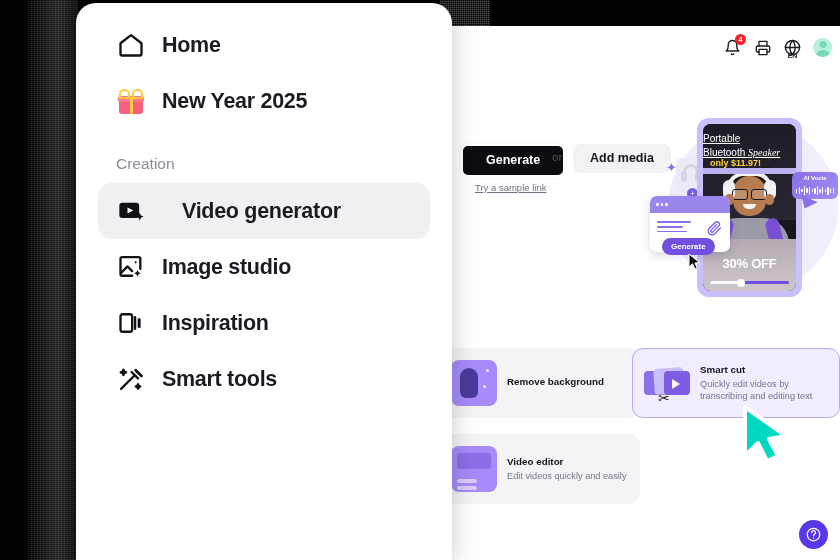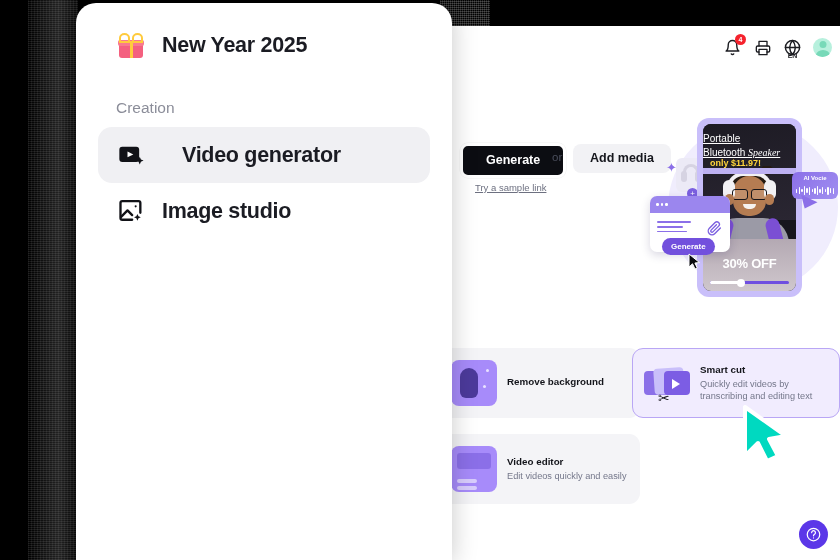--- a/index.html
+++ b/index.html
@@ -544,20 +544,28 @@
     <div class="scrim-noise"></div>
     <div class="scrim-top"></div>
     <div class="scrim-top-noise"></div>
   </div>
 
   <div class="drawer">
     <div class="nav">
 
       <div style="height:14px"></div>
 
+      <div class="nav-item">
+        <span class="nav-icon">
+          <svg width="28" height="28" viewBox="0 0 24 24" fill="none" stroke="currentColor" stroke-width="2" stroke-linecap="round" stroke-linejoin="round">
+            <path d="M3 10.5 L12 3.5 L21 10.5 V20 a1 1 0 0 1-1 1 H4 a1 1 0 0 1-1-1 Z"></path>
+          </svg>
+        </span>
+        <span class="nav-label">Home</span>
+      </div>
 
       <div class="nav-item">
         <span class="nav-icon">
           <span class="gift">
             <span class="gift-box"></span>
             <span class="gift-lid"></span>
             <span class="gift-ribbon"></span>
             <span class="gift-bow-l"></span>
             <span class="gift-bow-r"></span>
           </span>
@@ -585,18 +593,40 @@
           <svg width="28" height="28" viewBox="0 0 24 24" fill="none" stroke="currentColor" stroke-width="2" stroke-linecap="round" stroke-linejoin="round">
             <path d="M20 13.5 V5 a1.5 1.5 0 0 0-1.5-1.5 H4.5 A1.5 1.5 0 0 0 3 5 v13 a1.5 1.5 0 0 0 1.5 1.5 H13"></path>
             <path d="M3.5 17 L9 11.5 L13 15.5"></path>
             <circle cx="16" cy="8" r="0.9" fill="currentColor" stroke="none"></circle>
             <path d="M17.5 14.5 l.9 2 2 .9 -2 .9 -.9 2 -.9-2 -2-.9 2-.9 Z" fill="currentColor" stroke="none"></path>
           </svg>
         </span>
         <span class="nav-label">Image studio</span>
       </div>
 
-
+      <div class="nav-item">
+        <span class="nav-icon">
+          <svg width="28" height="28" viewBox="0 0 24 24" fill="none" stroke="currentColor" stroke-width="2" stroke-linejoin="round">
+            <rect x="3" y="4.5" width="10" height="15" rx="2"></rect>
+            <path d="M15.5 7 v10" stroke-linecap="round"></path>
+            <path d="M19 9 v6" stroke-linecap="round" stroke-width="2.6"></path>
+          </svg>
+        </span>
+        <span class="nav-label">Inspiration</span>
+      </div>
+
+      <div class="nav-item">
+        <span class="nav-icon">
+          <svg width="28" height="28" viewBox="0 0 24 24" fill="none" stroke="currentColor" stroke-width="2" stroke-linecap="round" stroke-linejoin="round">
+            <path d="M3.5 20.5 L15 9"></path>
+            <path d="M12.5 6 L18 11.5"></path>
+            <path d="M16 4.5 L21 9.5" stroke-width="2.4"></path>
+            <path d="M5.5 4 l.7 1.6 1.6.7 -1.6.7 -.7 1.6 -.7-1.6 -1.6-.7 1.6-.7 Z" fill="currentColor"></path>
+            <path d="M18 16.5 l.6 1.3 1.3.6 -1.3.6 -.6 1.3 -.6-1.3 -1.3-.6 1.3-.6 Z" fill="currentColor"></path>
+          </svg>
+        </span>
+        <span class="nav-label">Smart tools</span>
+      </div>
 
     </div>
   </div>
 
 </div>
 
 </body></html>

